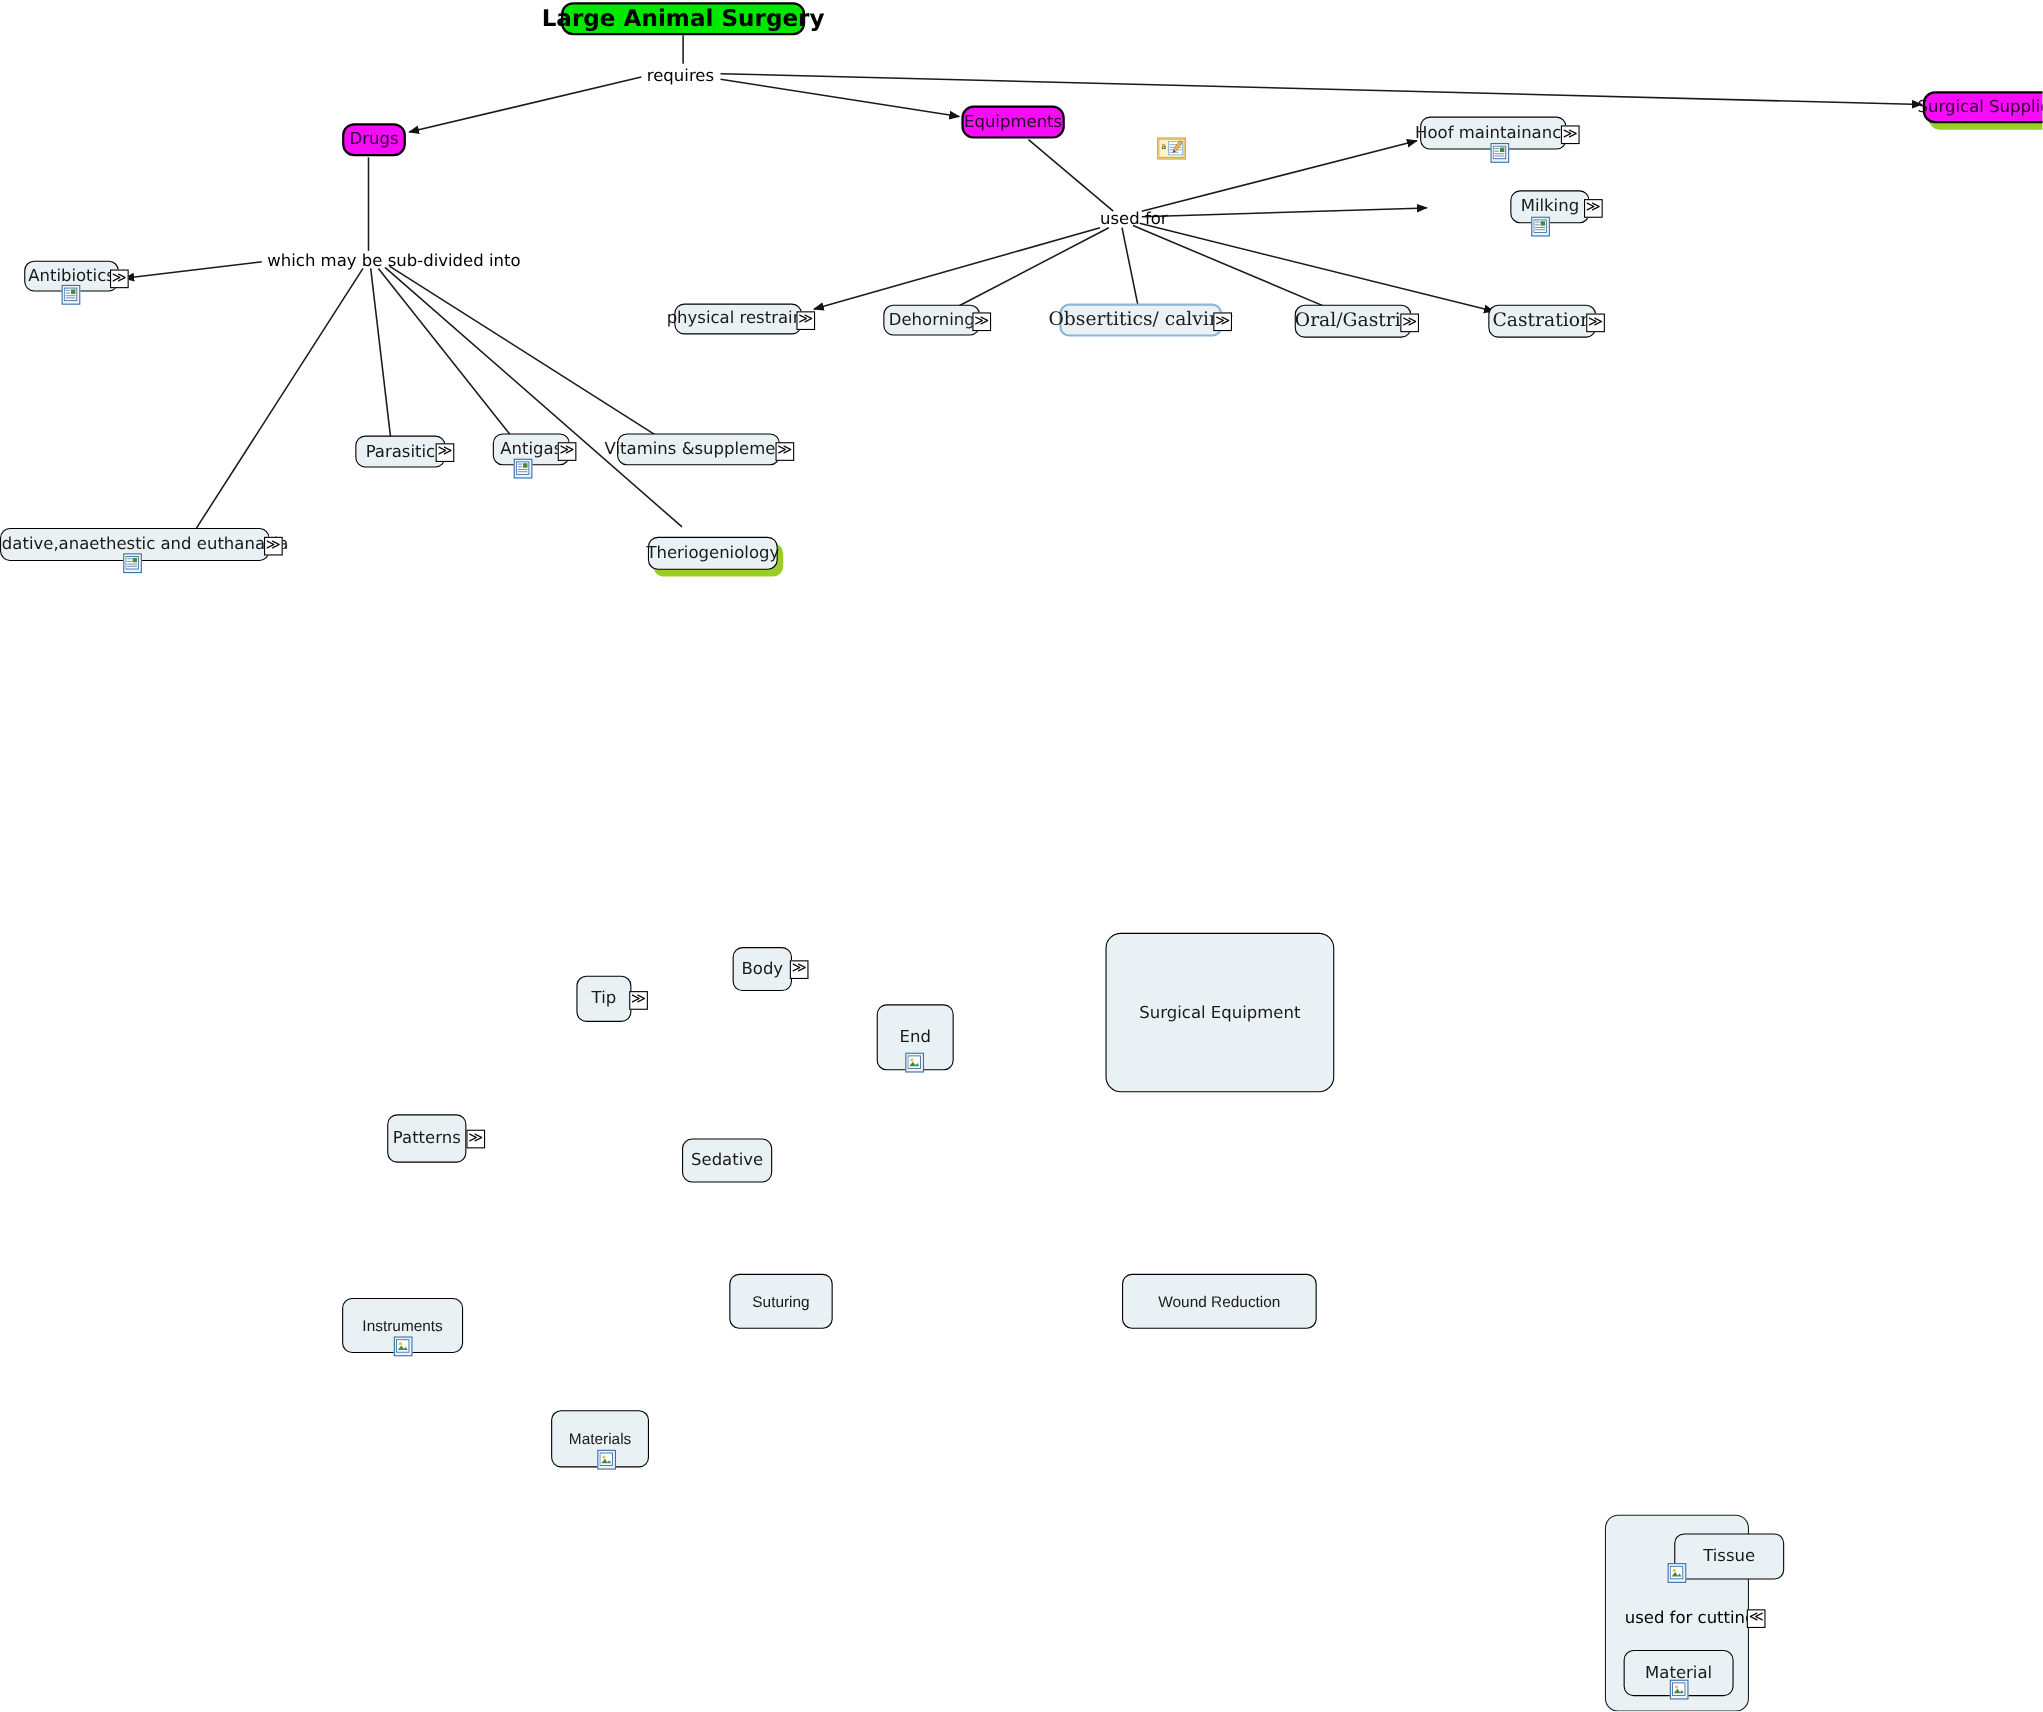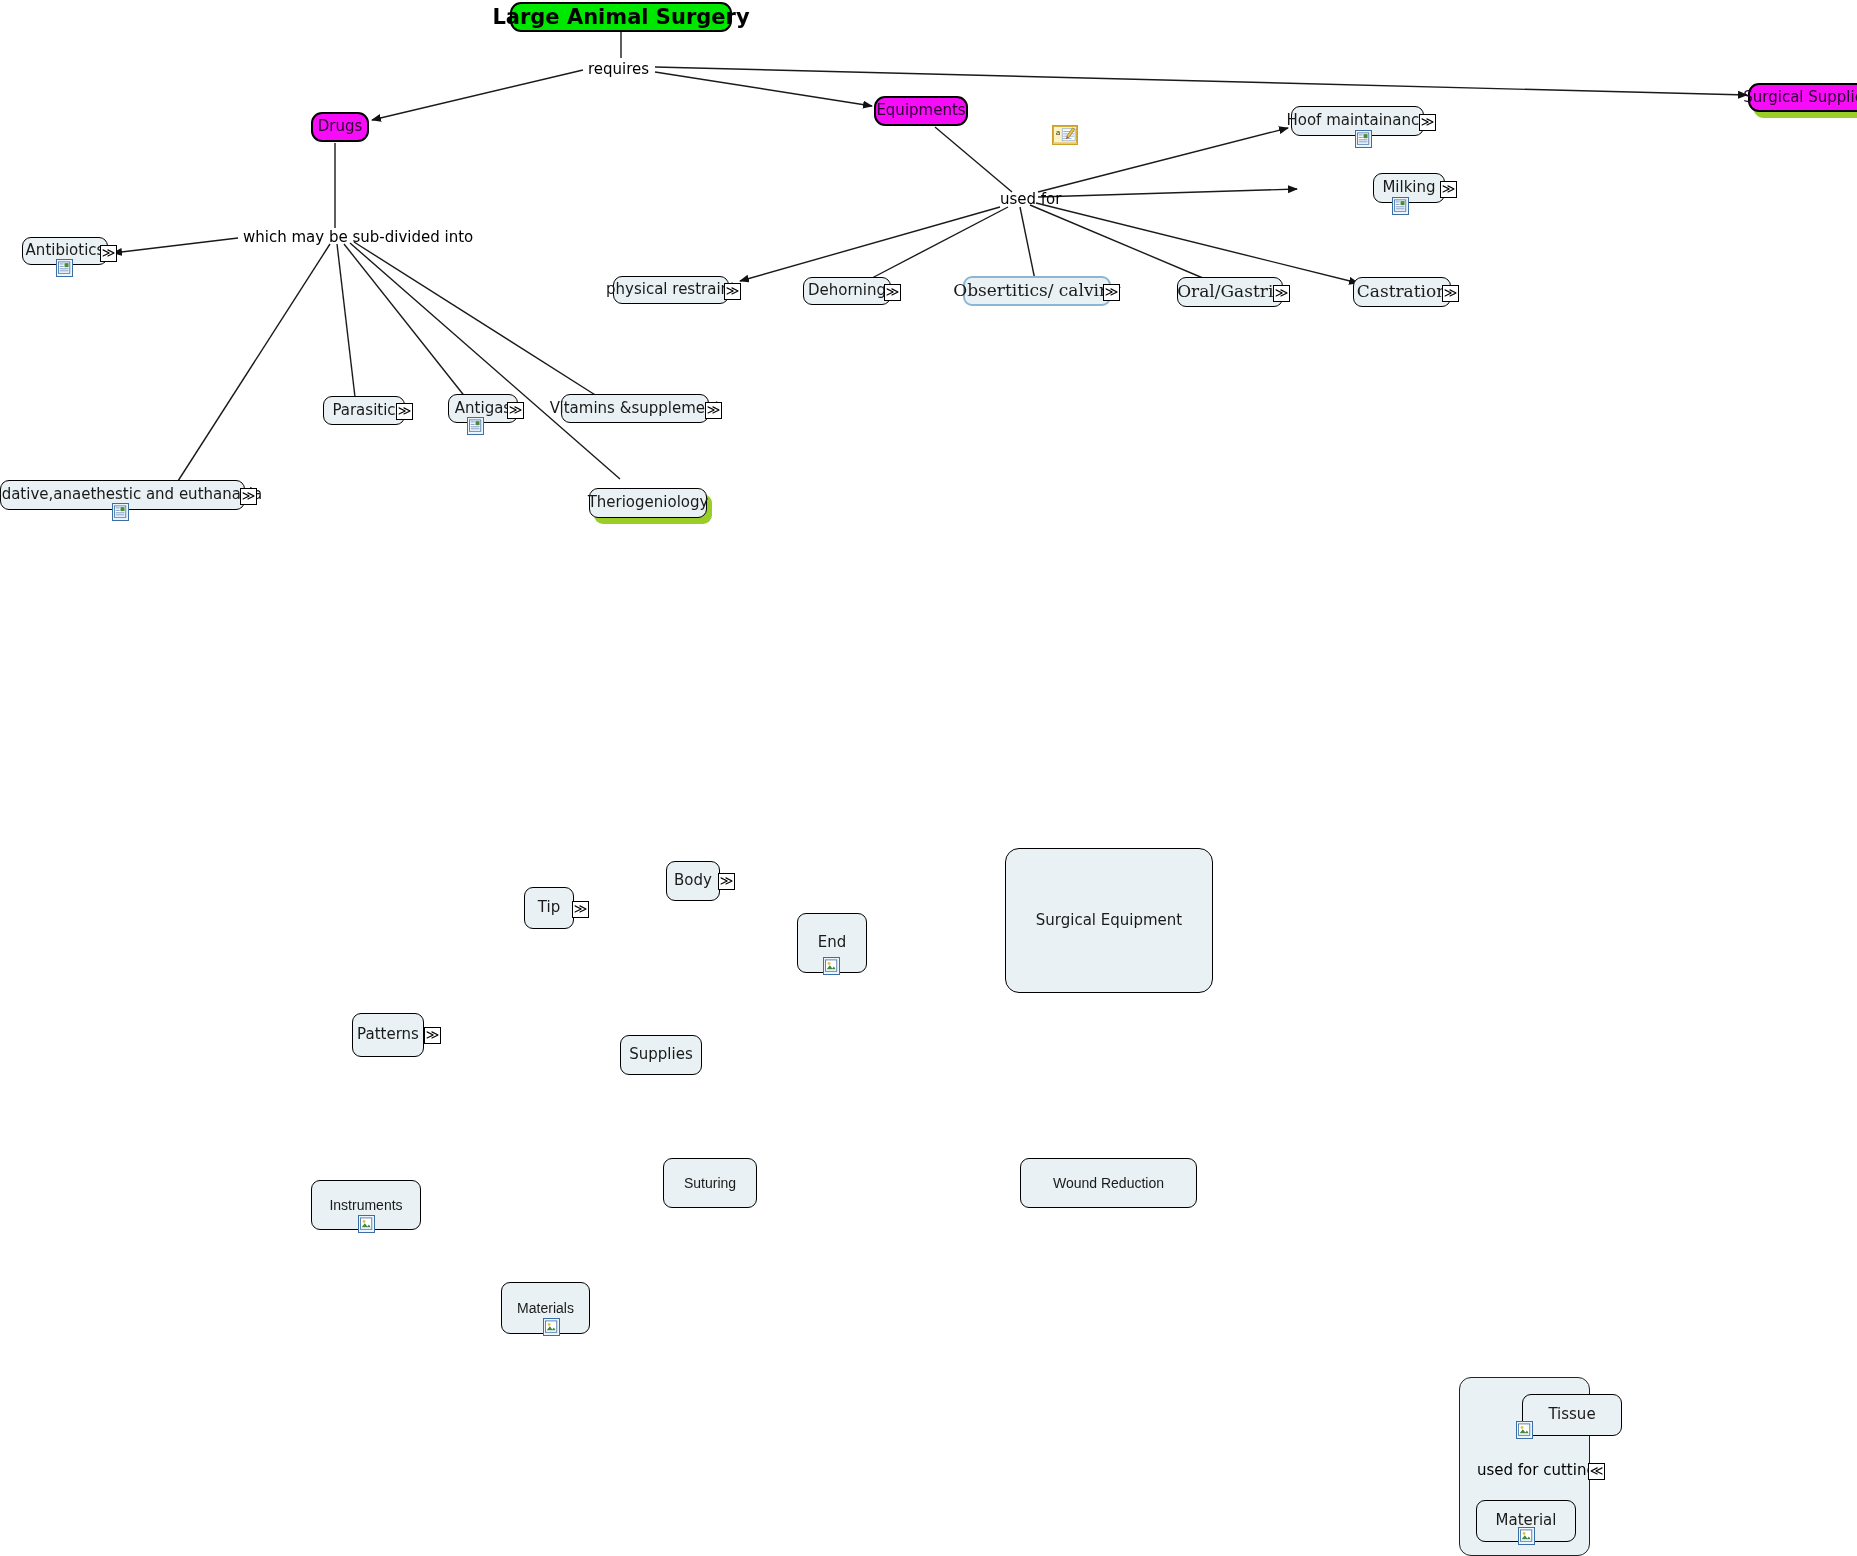--- a/index.html
+++ b/index.html
@@ -329,21 +329,21 @@
       <circle cx="5" cy="5" r="1.8" fill="#e8c24a"></circle>
       <path d="M2,12 L6,7 L9,11 L11,8.5 L13,12 z" fill="#3f8a3f"></path>
     </svg>
   </div>
 
   <div class="node big-box" style="left:1005px; top:836px; width:208px; height:145px;margin-top:12px;">Surgical Equipment</div>
 
   <div class="node" style="left:352px; top:1013px; width:72px; height:44px;">Patterns</div>
   <div class="expand-icon" style="left:424px; top:1027px;">≫</div>
 
-  <div class="node" style="left:620px; top:1035px; width:82px; height:40px;">Supplies</div>
+  <div class="node" style="left:620px; top:1035px; width:82px; height:40px;">Sedative</div>
 
   <div class="node cond" style="left:311px; top:1180px; width:110px; height:50px;">Instruments</div>
   <div class="res-icon" style="left:358px; top:1215px;">
     <svg class="inner" viewBox="0 0 16 16" xmlns="http://www.w3.org/2000/svg">
       <rect x="0.5" y="0.5" width="14" height="14" fill="#ffffff" stroke="#3b6ea5"></rect>
       <circle cx="5" cy="5" r="1.8" fill="#e8c24a"></circle>
       <path d="M2,12 L6,7 L9,11 L11,8.5 L13,12 z" fill="#3f8a3f"></path>
     </svg>
   </div>
 

